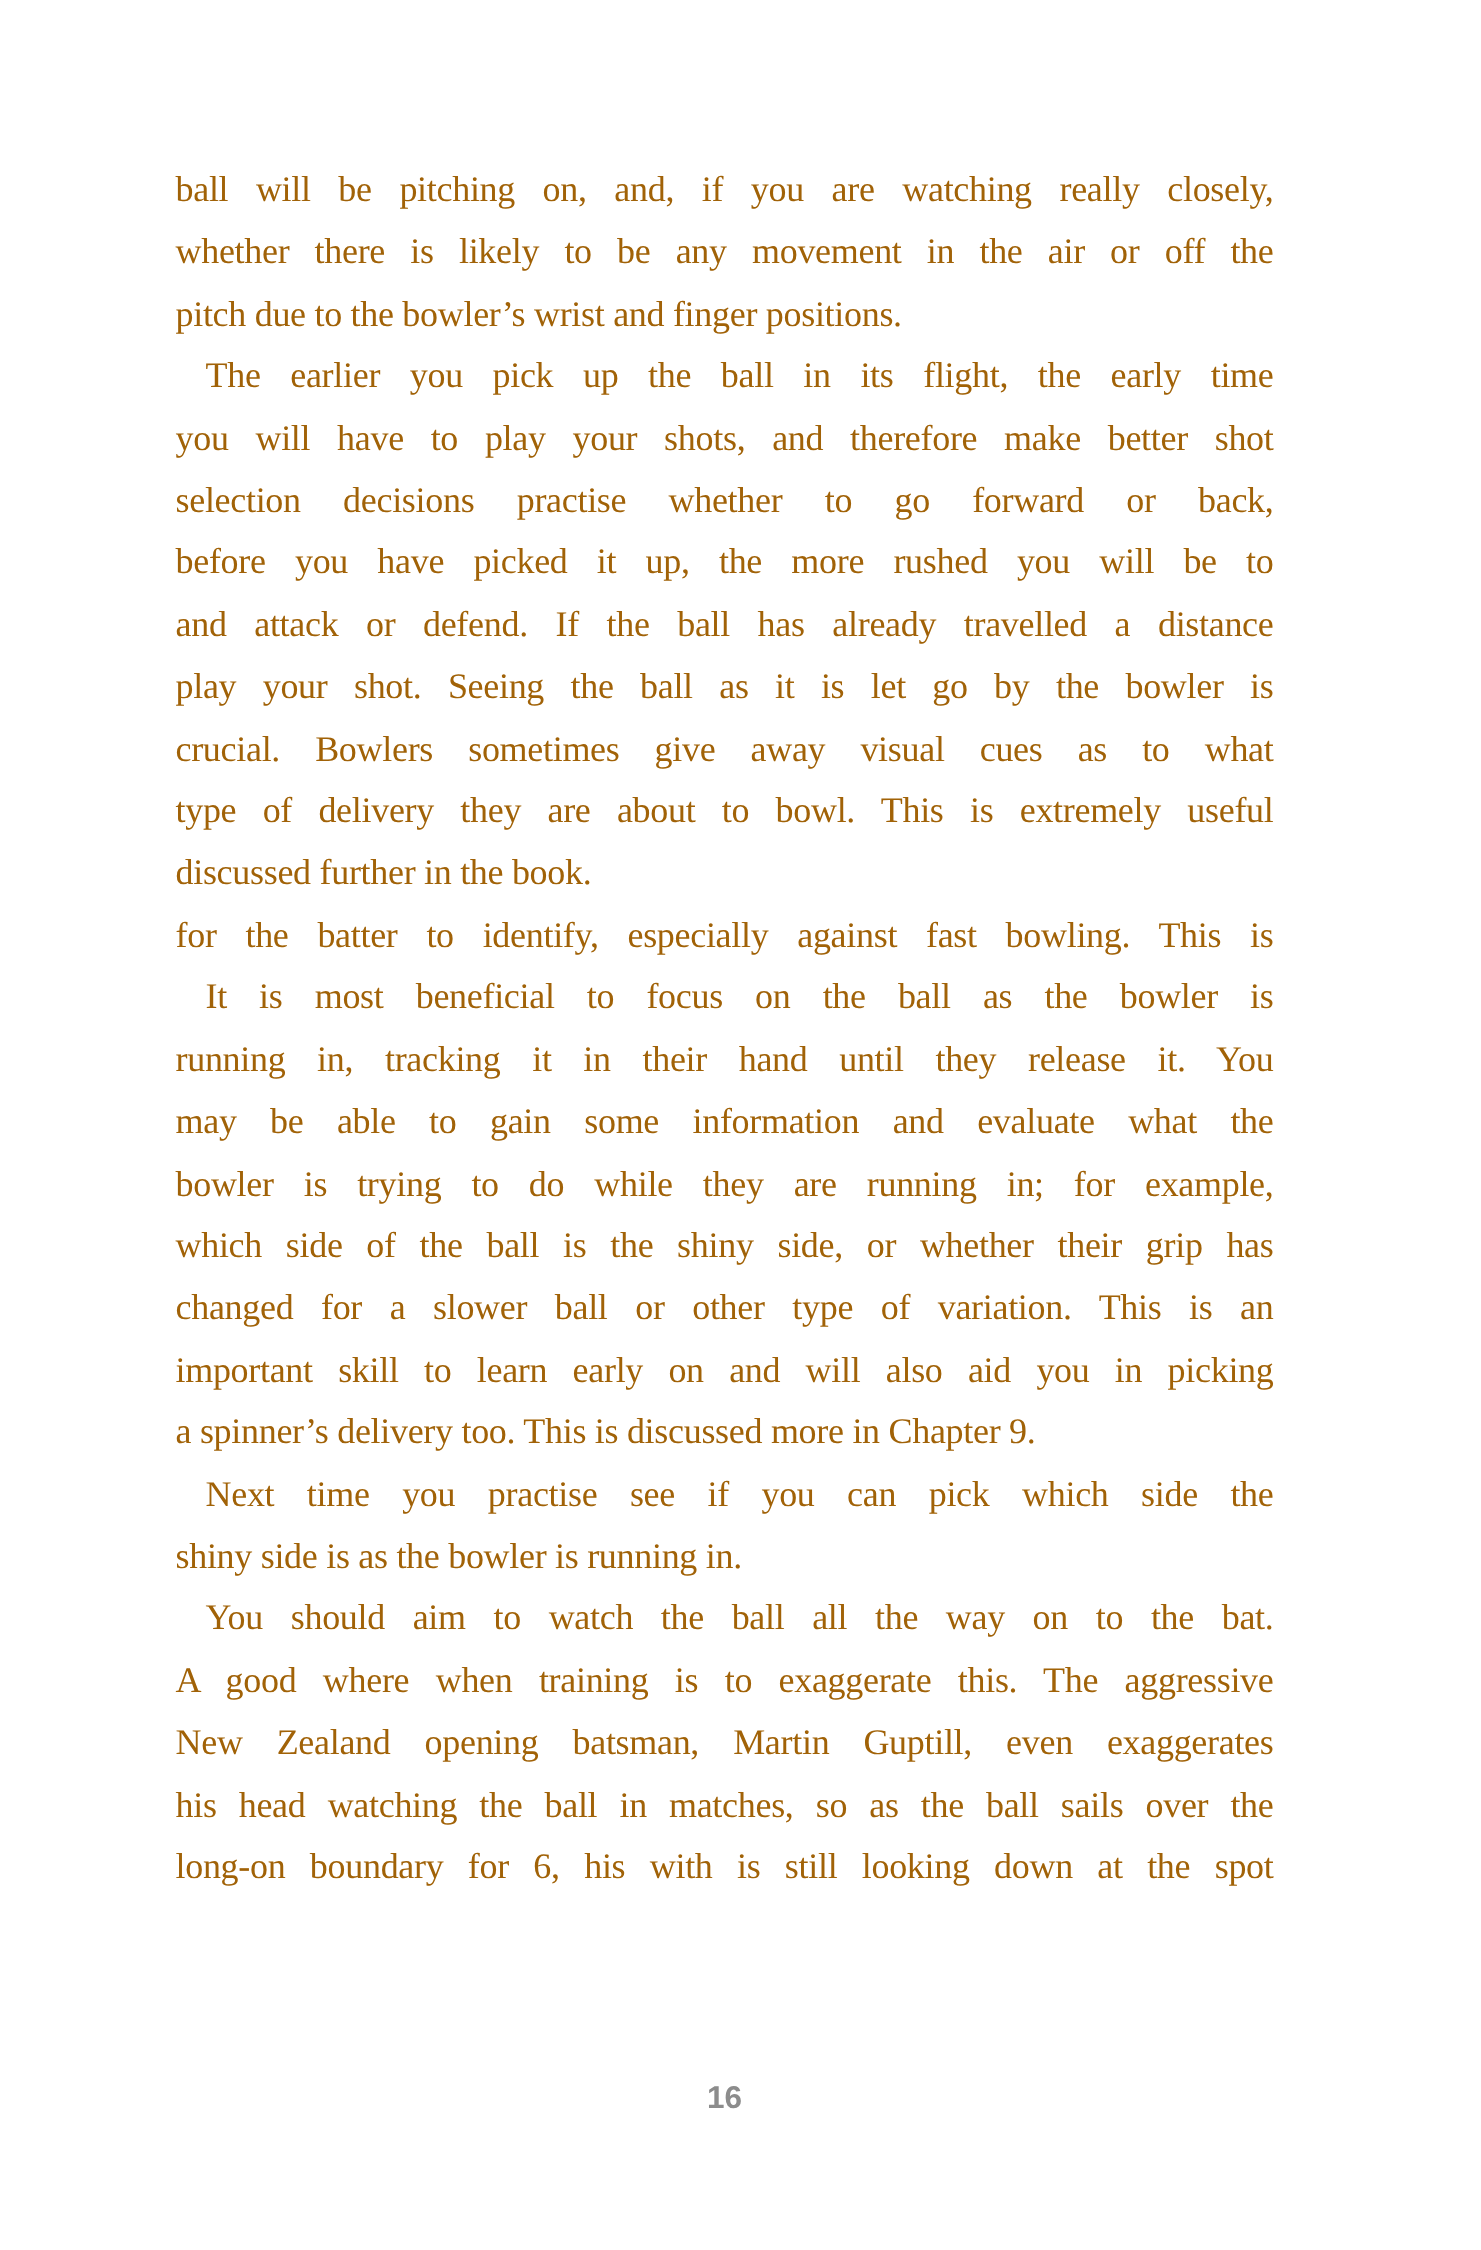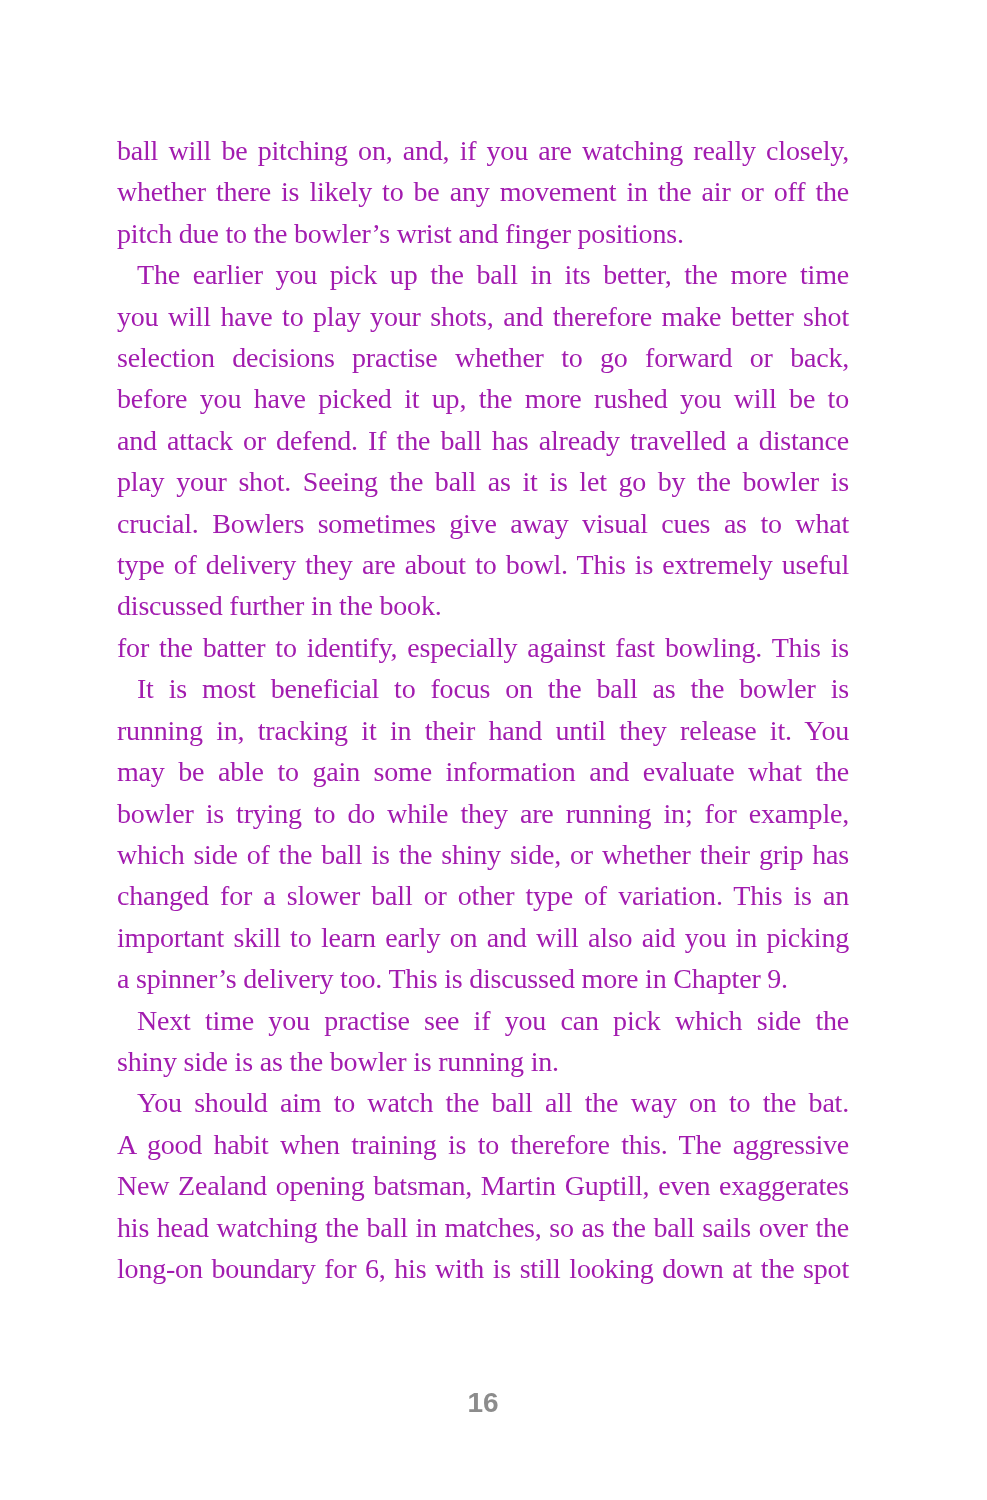--- a/index.html
+++ b/index.html
@@ -11,24 +11,24 @@
     position: relative;
     width: 987px;
     height: 1500px;
     background: #ffffff;
     overflow: hidden;
     font-family: "Liberation Serif", "DejaVu Serif", serif;
   }
   .text-block {
     position: absolute;
     left: 117px;
-    top: 130px;
+    top: 107px;
     width: 732px;
-    color: #a21caf;
-    font-size: 28px;
+    color: #a16207;
+    font-size: 24px;
     line-height: 41.4px;
     letter-spacing: -0.2px;
   }
   .para {
     margin: 0;
     padding: 0;
   }
   .line {
     display: block;
     text-align: justify;
@@ -42,36 +42,36 @@
     text-indent: 20px;
   }
   .page-number {
     position: absolute;
     left: 117px;
     width: 732px;
     top: 1387px;
     text-align: center;
     font-family: "Liberation Sans", "DejaVu Sans", sans-serif;
     font-weight: bold;
-    font-size: 28px;
+    font-size: 21px;
     color: #8c8c8c;
   }
 </style>
 </head>
 <body>
 
 <div class="page">
   <div class="text-block">
       <p class="para">
         <span class="line">ball will be pitching on, and, if you are watching really closely,</span>
         <span class="line">whether there is likely to be any movement in the air or off the</span>
         <span class="line final">pitch due to the bowler’s wrist and finger positions.</span>
       </p>
       <p class="para indent">
-        <span class="line">The earlier you pick up the ball in its better, the more time</span>
+        <span class="line">The earlier you pick up the ball in its flight, the early time</span>
         <span class="line">you will have to play your shots, and therefore make better shot</span>
         <span class="line">selection decisions practise whether to go forward or back,</span>
         <span class="line">before you have picked it up, the more rushed you will be to</span>
         <span class="line">and attack or defend. If the ball has already travelled a distance</span>
         <span class="line">play your shot. Seeing the ball as it is let go by the bowler is</span>
         <span class="line">crucial. Bowlers sometimes give away visual cues as to what</span>
         <span class="line">type of delivery they are about to bowl. This is extremely useful</span>
         <span class="line final">discussed further in the book.</span>
         <span class="line">for the batter to identify, especially against fast bowling. This is</span>
       </p>
@@ -84,20 +84,20 @@
         <span class="line">changed for a slower ball or other type of variation. This is an</span>
         <span class="line">important skill to learn early on and will also aid you in picking</span>
         <span class="line final">a spinner’s delivery too. This is discussed more in Chapter 9.</span>
       </p>
       <p class="para indent">
         <span class="line">Next time you practise see if you can pick which side the</span>
         <span class="line final">shiny side is as the bowler is running in.</span>
       </p>
       <p class="para indent">
         <span class="line">You should aim to watch the ball all the way on to the bat.</span>
-        <span class="line">A good habit when training is to therefore this. The aggressive</span>
+        <span class="line">A good where when training is to exaggerate this. The aggressive</span>
         <span class="line">New Zealand opening batsman, Martin Guptill, even exaggerates</span>
         <span class="line">his head watching the ball in matches, so as the ball sails over the</span>
         <span class="line">long-on boundary for 6, his with is still looking down at the spot</span>
       </p>
     </div>
   <div class="page-number">16</div>
 </div>
 
 </body></html>

